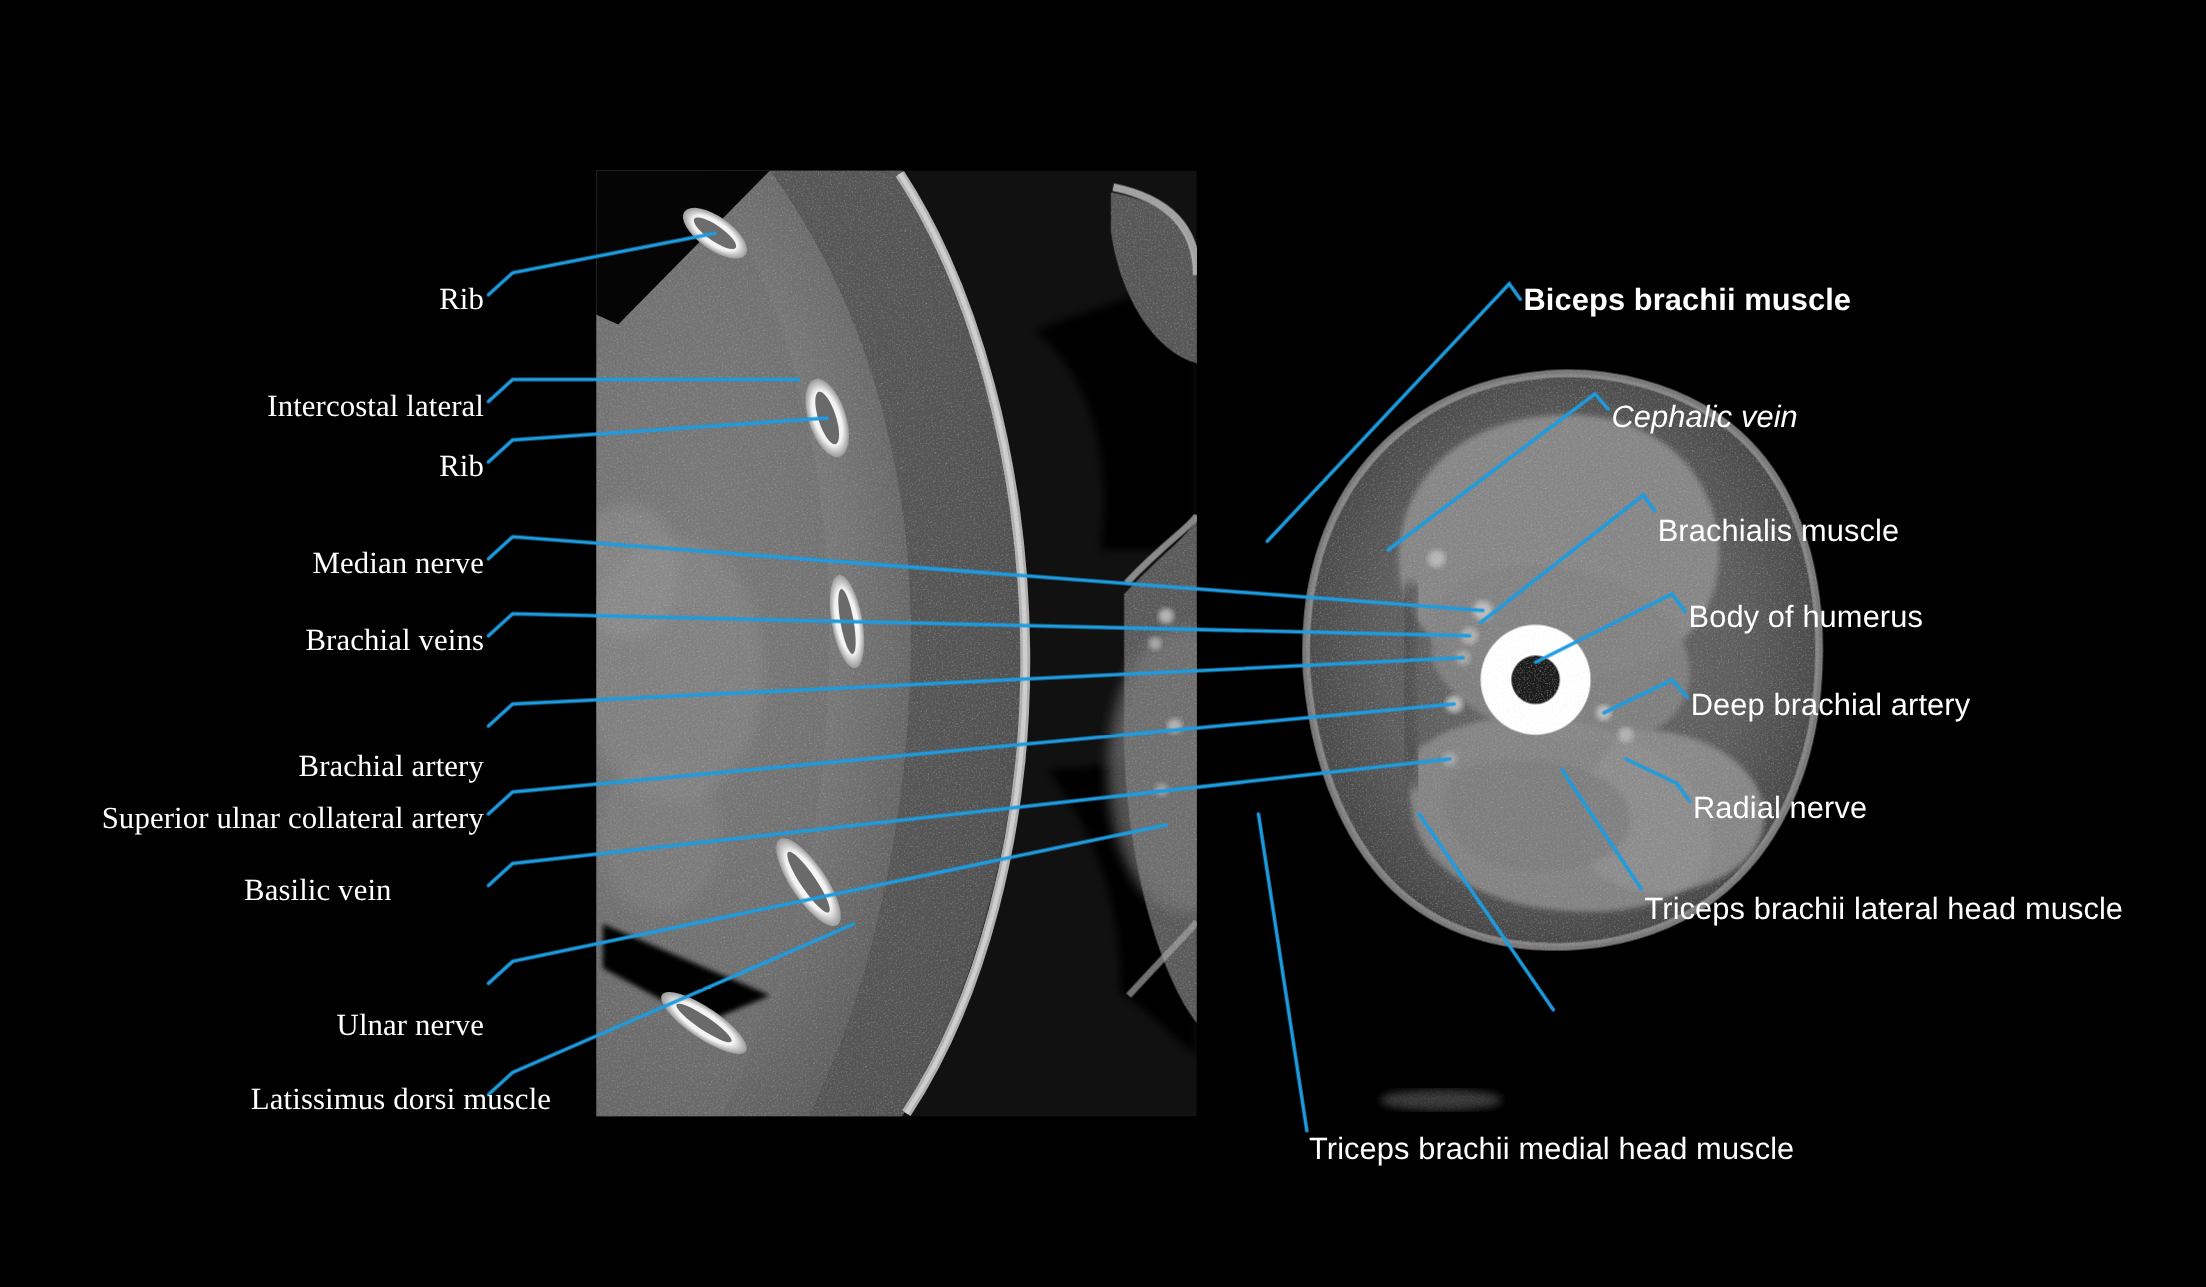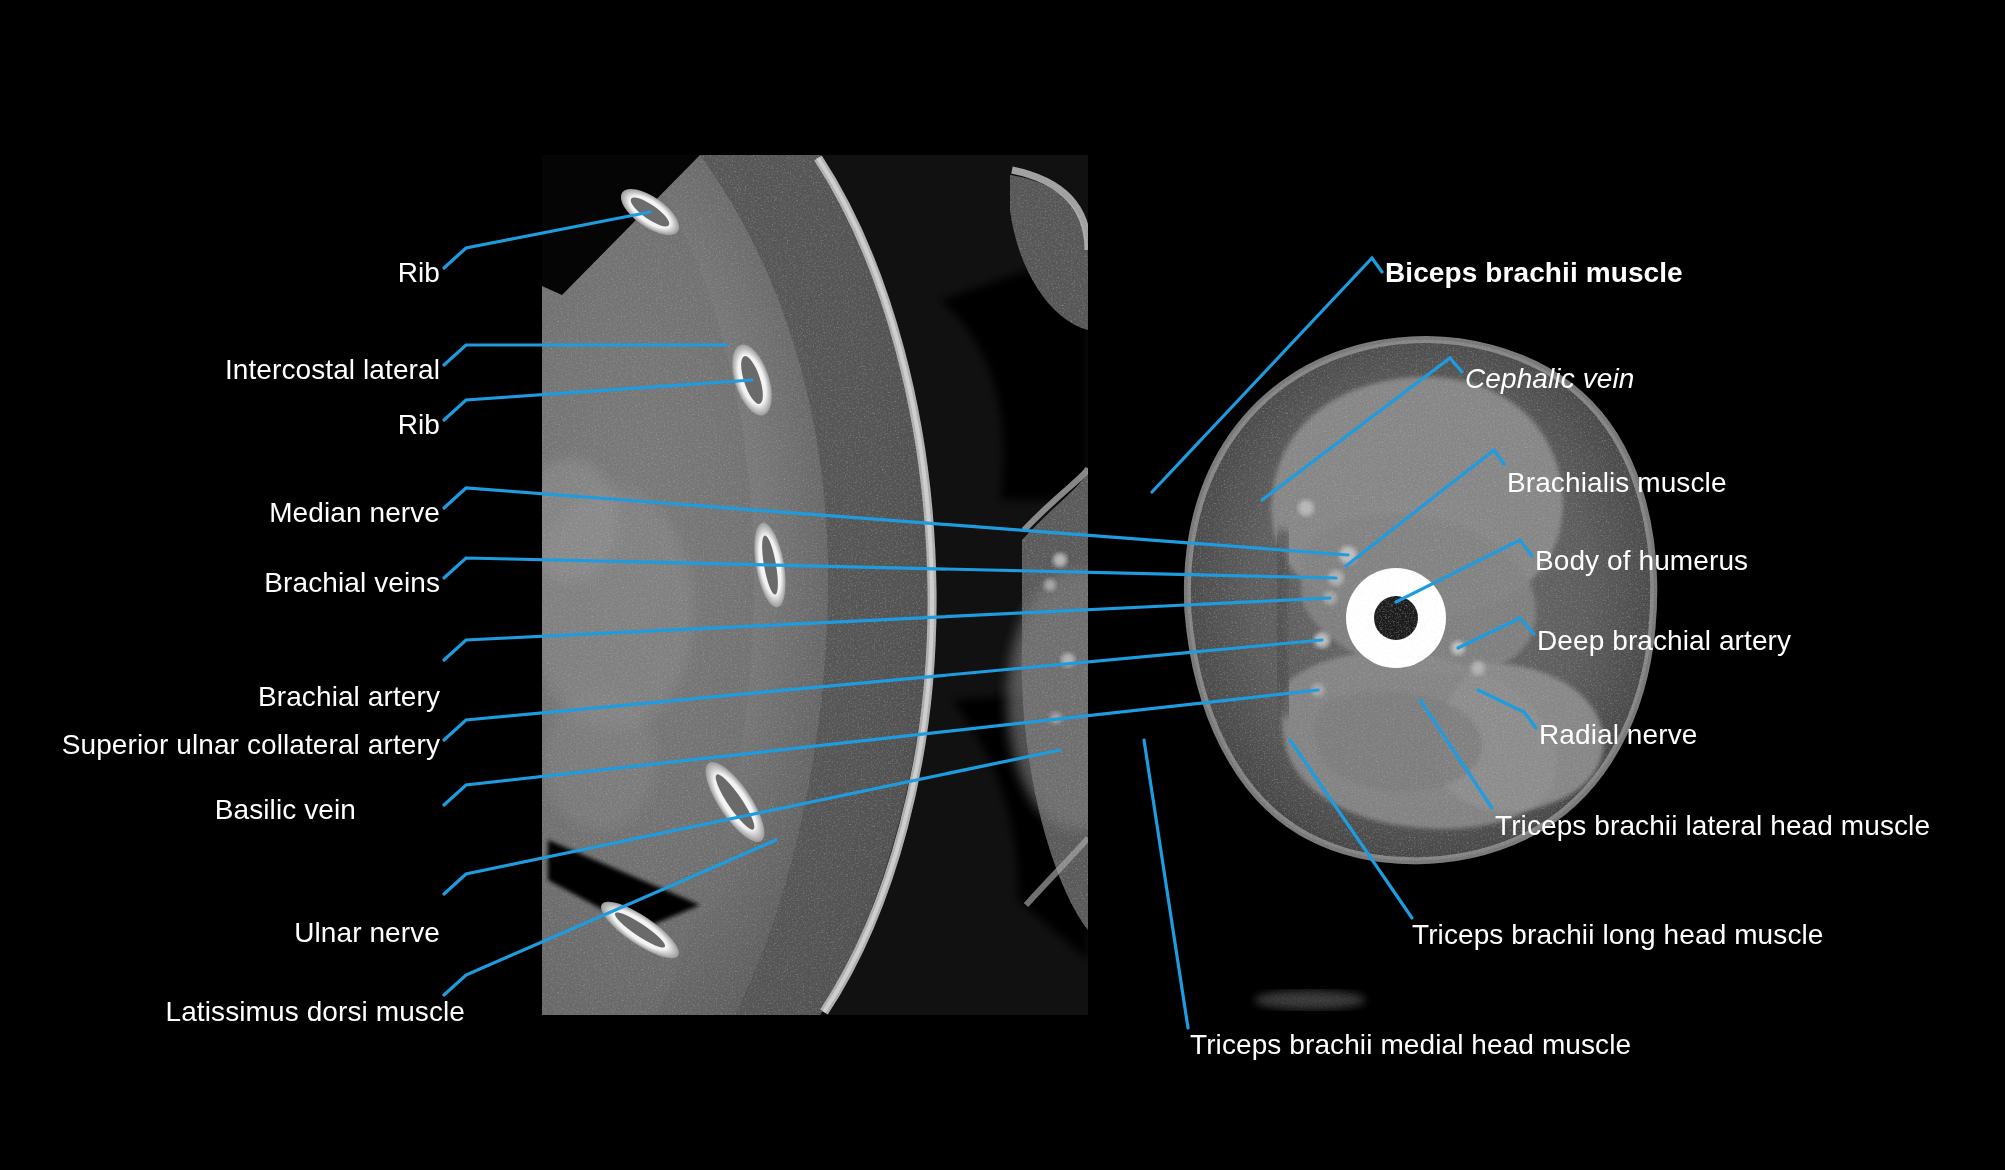--- a/index.html
+++ b/index.html
@@ -3,21 +3,21 @@
 <meta charset="utf-8">
 <style>
   html,body{margin:0;padding:0;background:#000;}
   body{width:2005px;height:1170px;overflow:hidden;
        font-family:"Liberation Sans","DejaVu Sans",sans-serif;}
   #stage{position:relative;width:2005px;height:1170px;background:#000;}
   #ct-svg{position:absolute;left:0;top:0;width:2005px;height:1170px;}
   #leaders{position:absolute;left:0;top:0;width:2005px;height:1170px;pointer-events:none;}
   .lbl{position:absolute;color:#fff;font-size:28px;line-height:1;white-space:nowrap;
        letter-spacing:.1px;}
-  .lbl.r{text-align:left;}
+  .lbl.r{text-align:left;font-family:Liberation Serif, serif;}
   .lbl.l{text-align:left;}
 </style>
 </head>
 <body>
 
 <div id="stage">
 
   <svg id="ct-svg" viewBox="0 0 2005 1170">
     <defs>
       <filter id="grain" x="-10%" y="-10%" width="120%" height="120%">
@@ -207,25 +207,24 @@
 
   <div class="lbl r" style="right:1565px;top:259px;">Rib</div>
   <div class="lbl r" style="right:1565px;top:356px;">Intercostal lateral</div>
   <div class="lbl r" style="right:1565px;top:411px;">Rib</div>
   <div class="lbl r" style="right:1565px;top:499px;">Median nerve</div>
   <div class="lbl r" style="right:1565px;top:569px;">Brachial veins</div>
   <div class="lbl r" style="right:1565px;top:683px;">Brachial artery</div>
   <div class="lbl r" style="right:1565px;top:731px;">Superior ulnar collateral artery</div>
   <div class="lbl r" style="right:1649px;top:796px;">Basilic vein</div>
   <div class="lbl r" style="right:1565px;top:885px;margin-top:34px;">Ulnar nerve</div>
-  <div class="lbl r" style="right:1540px;top:986px;margin-top:12px;">Latissimus dorsi muscle</div>
+  <div class="lbl r" style="right:1504px;top:986px;">Latissimus dorsi muscle</div>
 
   <div class="lbl l" style="left:1385px;top:259px;font-weight:bold;">Biceps brachii muscle</div>
   <div class="lbl l" style="left:1465px;top:365px;font-style:italic;">Cephalic vein</div>
   <div class="lbl l" style="left:1507px;top:469px;">Brachialis muscle</div>
   <div class="lbl l" style="left:1535px;top:547px;">Body of humerus</div>
   <div class="lbl l" style="left:1537px;top:627px;">Deep brachial artery</div>
   <div class="lbl l" style="left:1539px;top:721px;">Radial nerve</div>
   <div class="lbl l" style="left:1495px;top:812px;">Triceps brachii lateral head muscle</div>
-  <div class="lbl l" style="left:1412px;top:921px;">Triceps brachii long head muscle</div>
   <div class="lbl l" style="left:1190px;top:1031px;">Triceps brachii medial head muscle</div>
 
 </div>
 
 </body></html>

